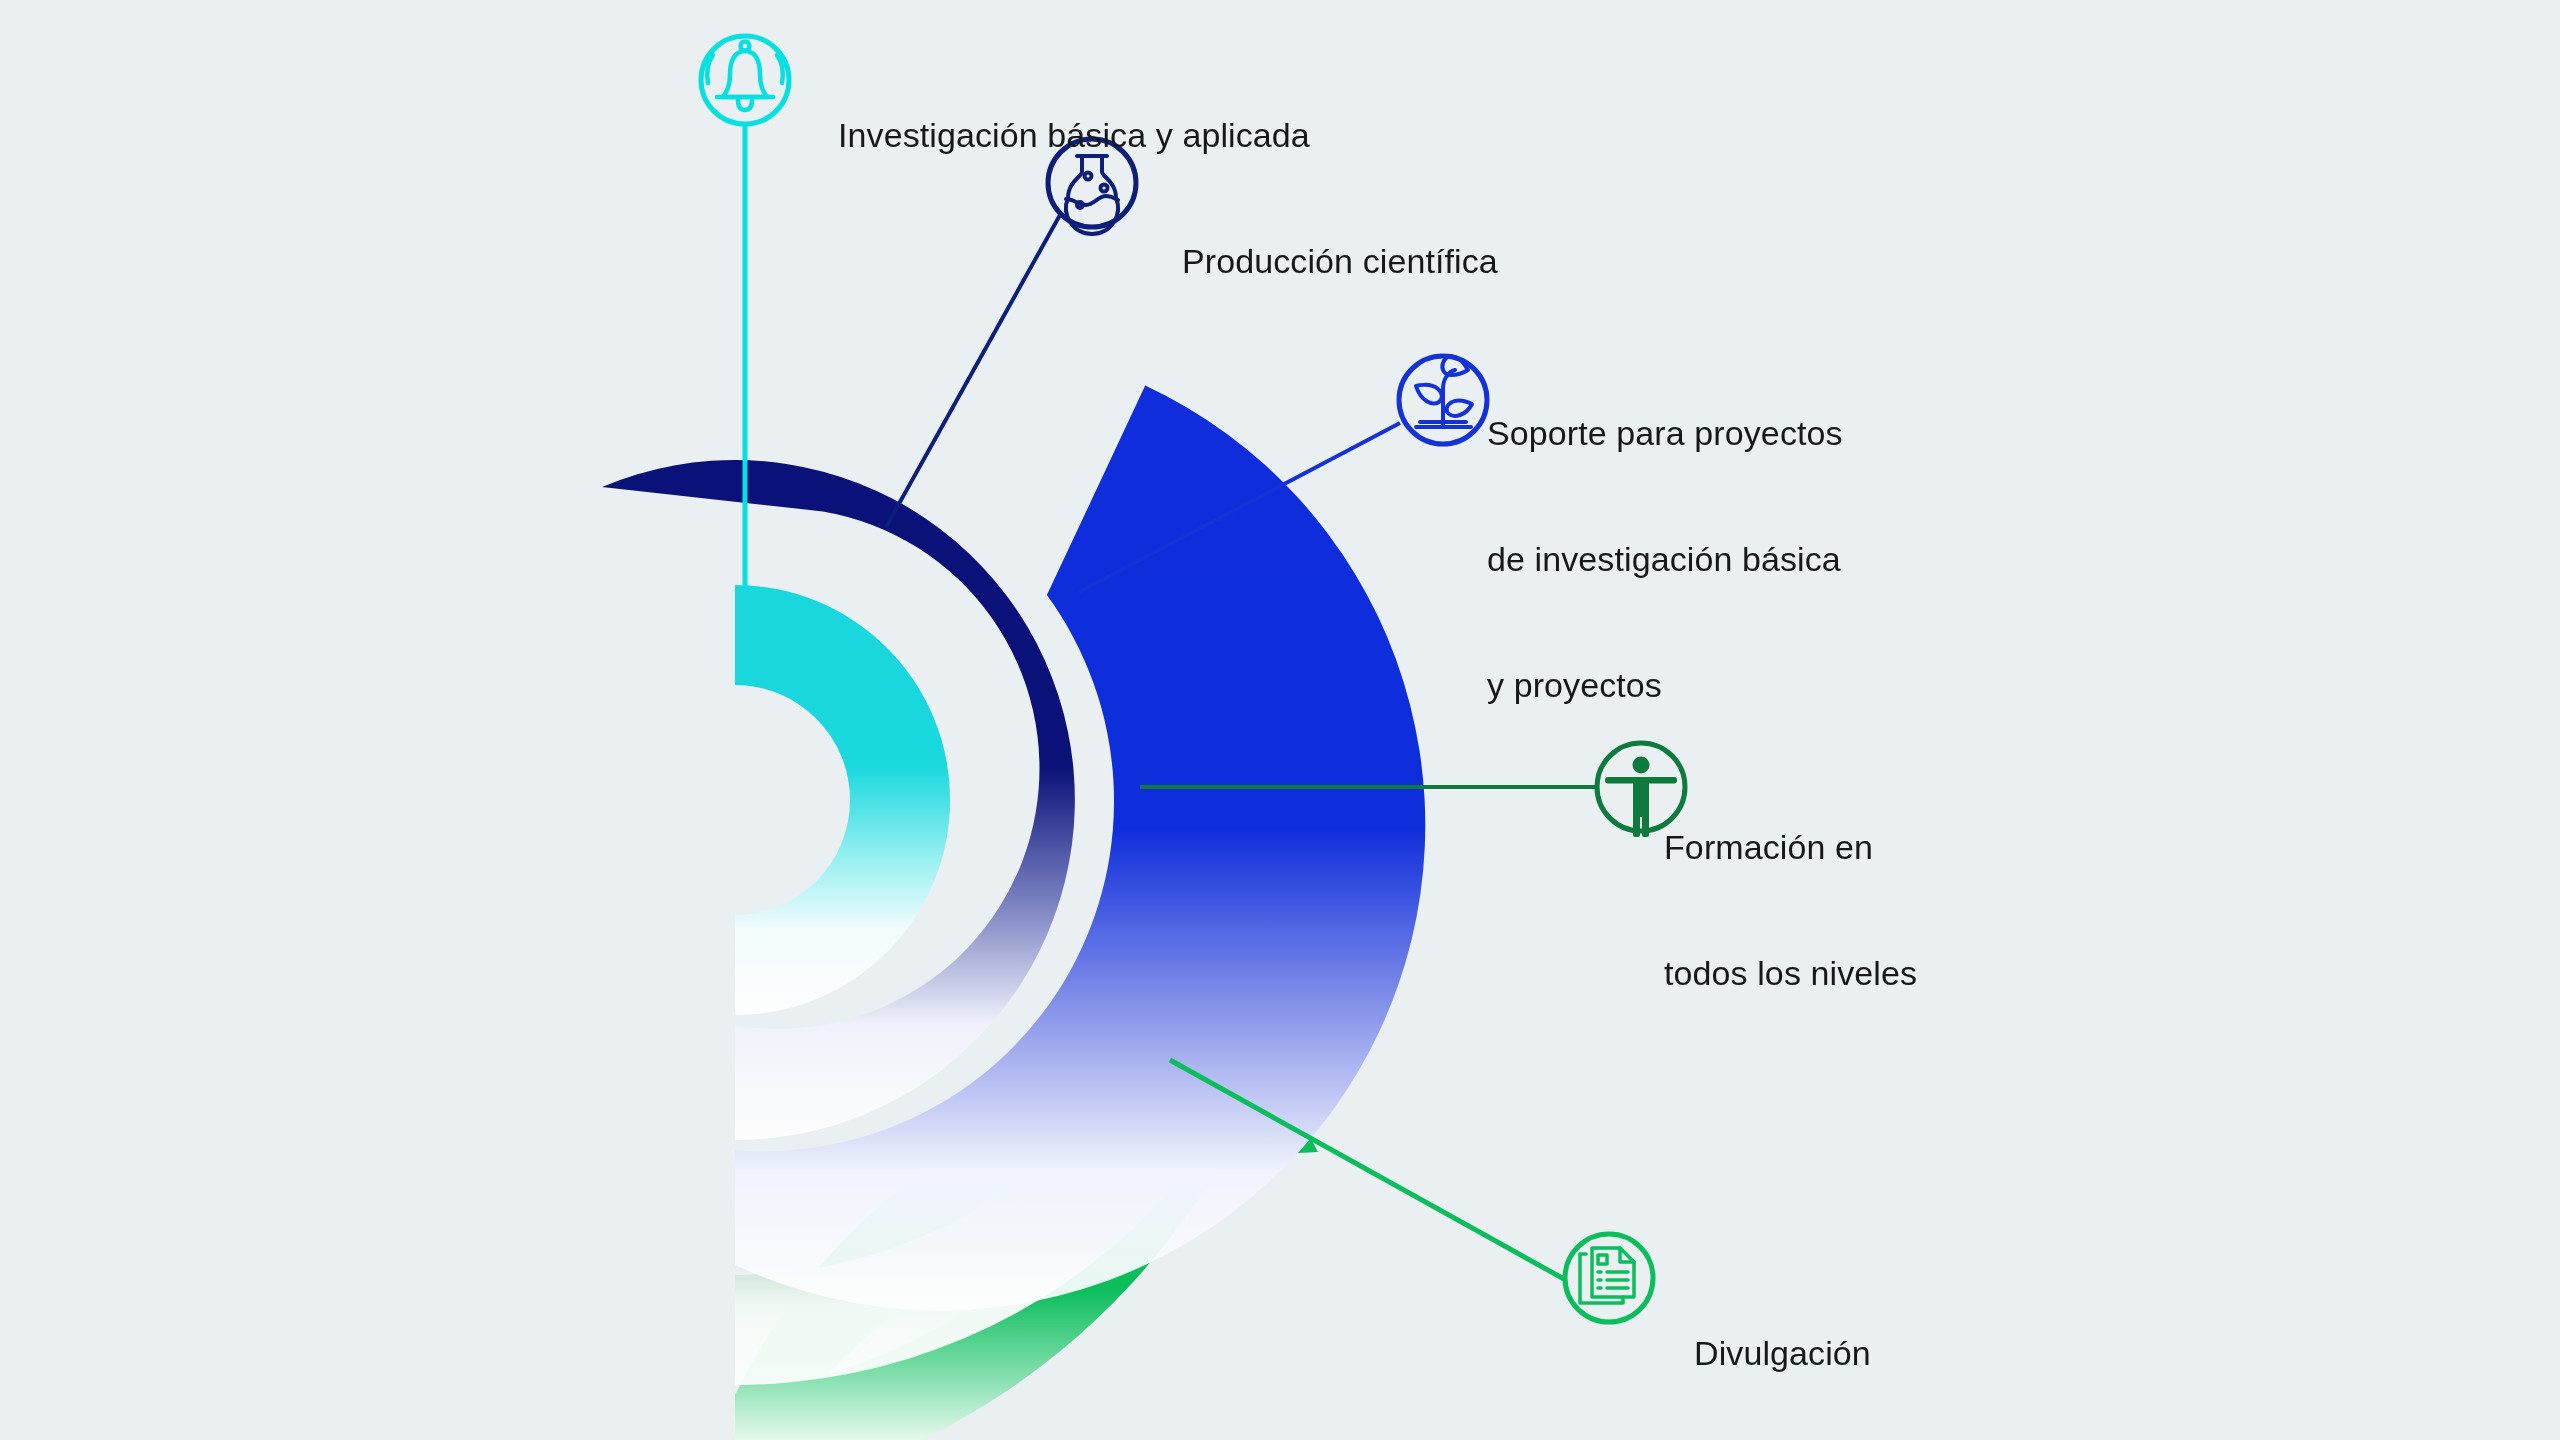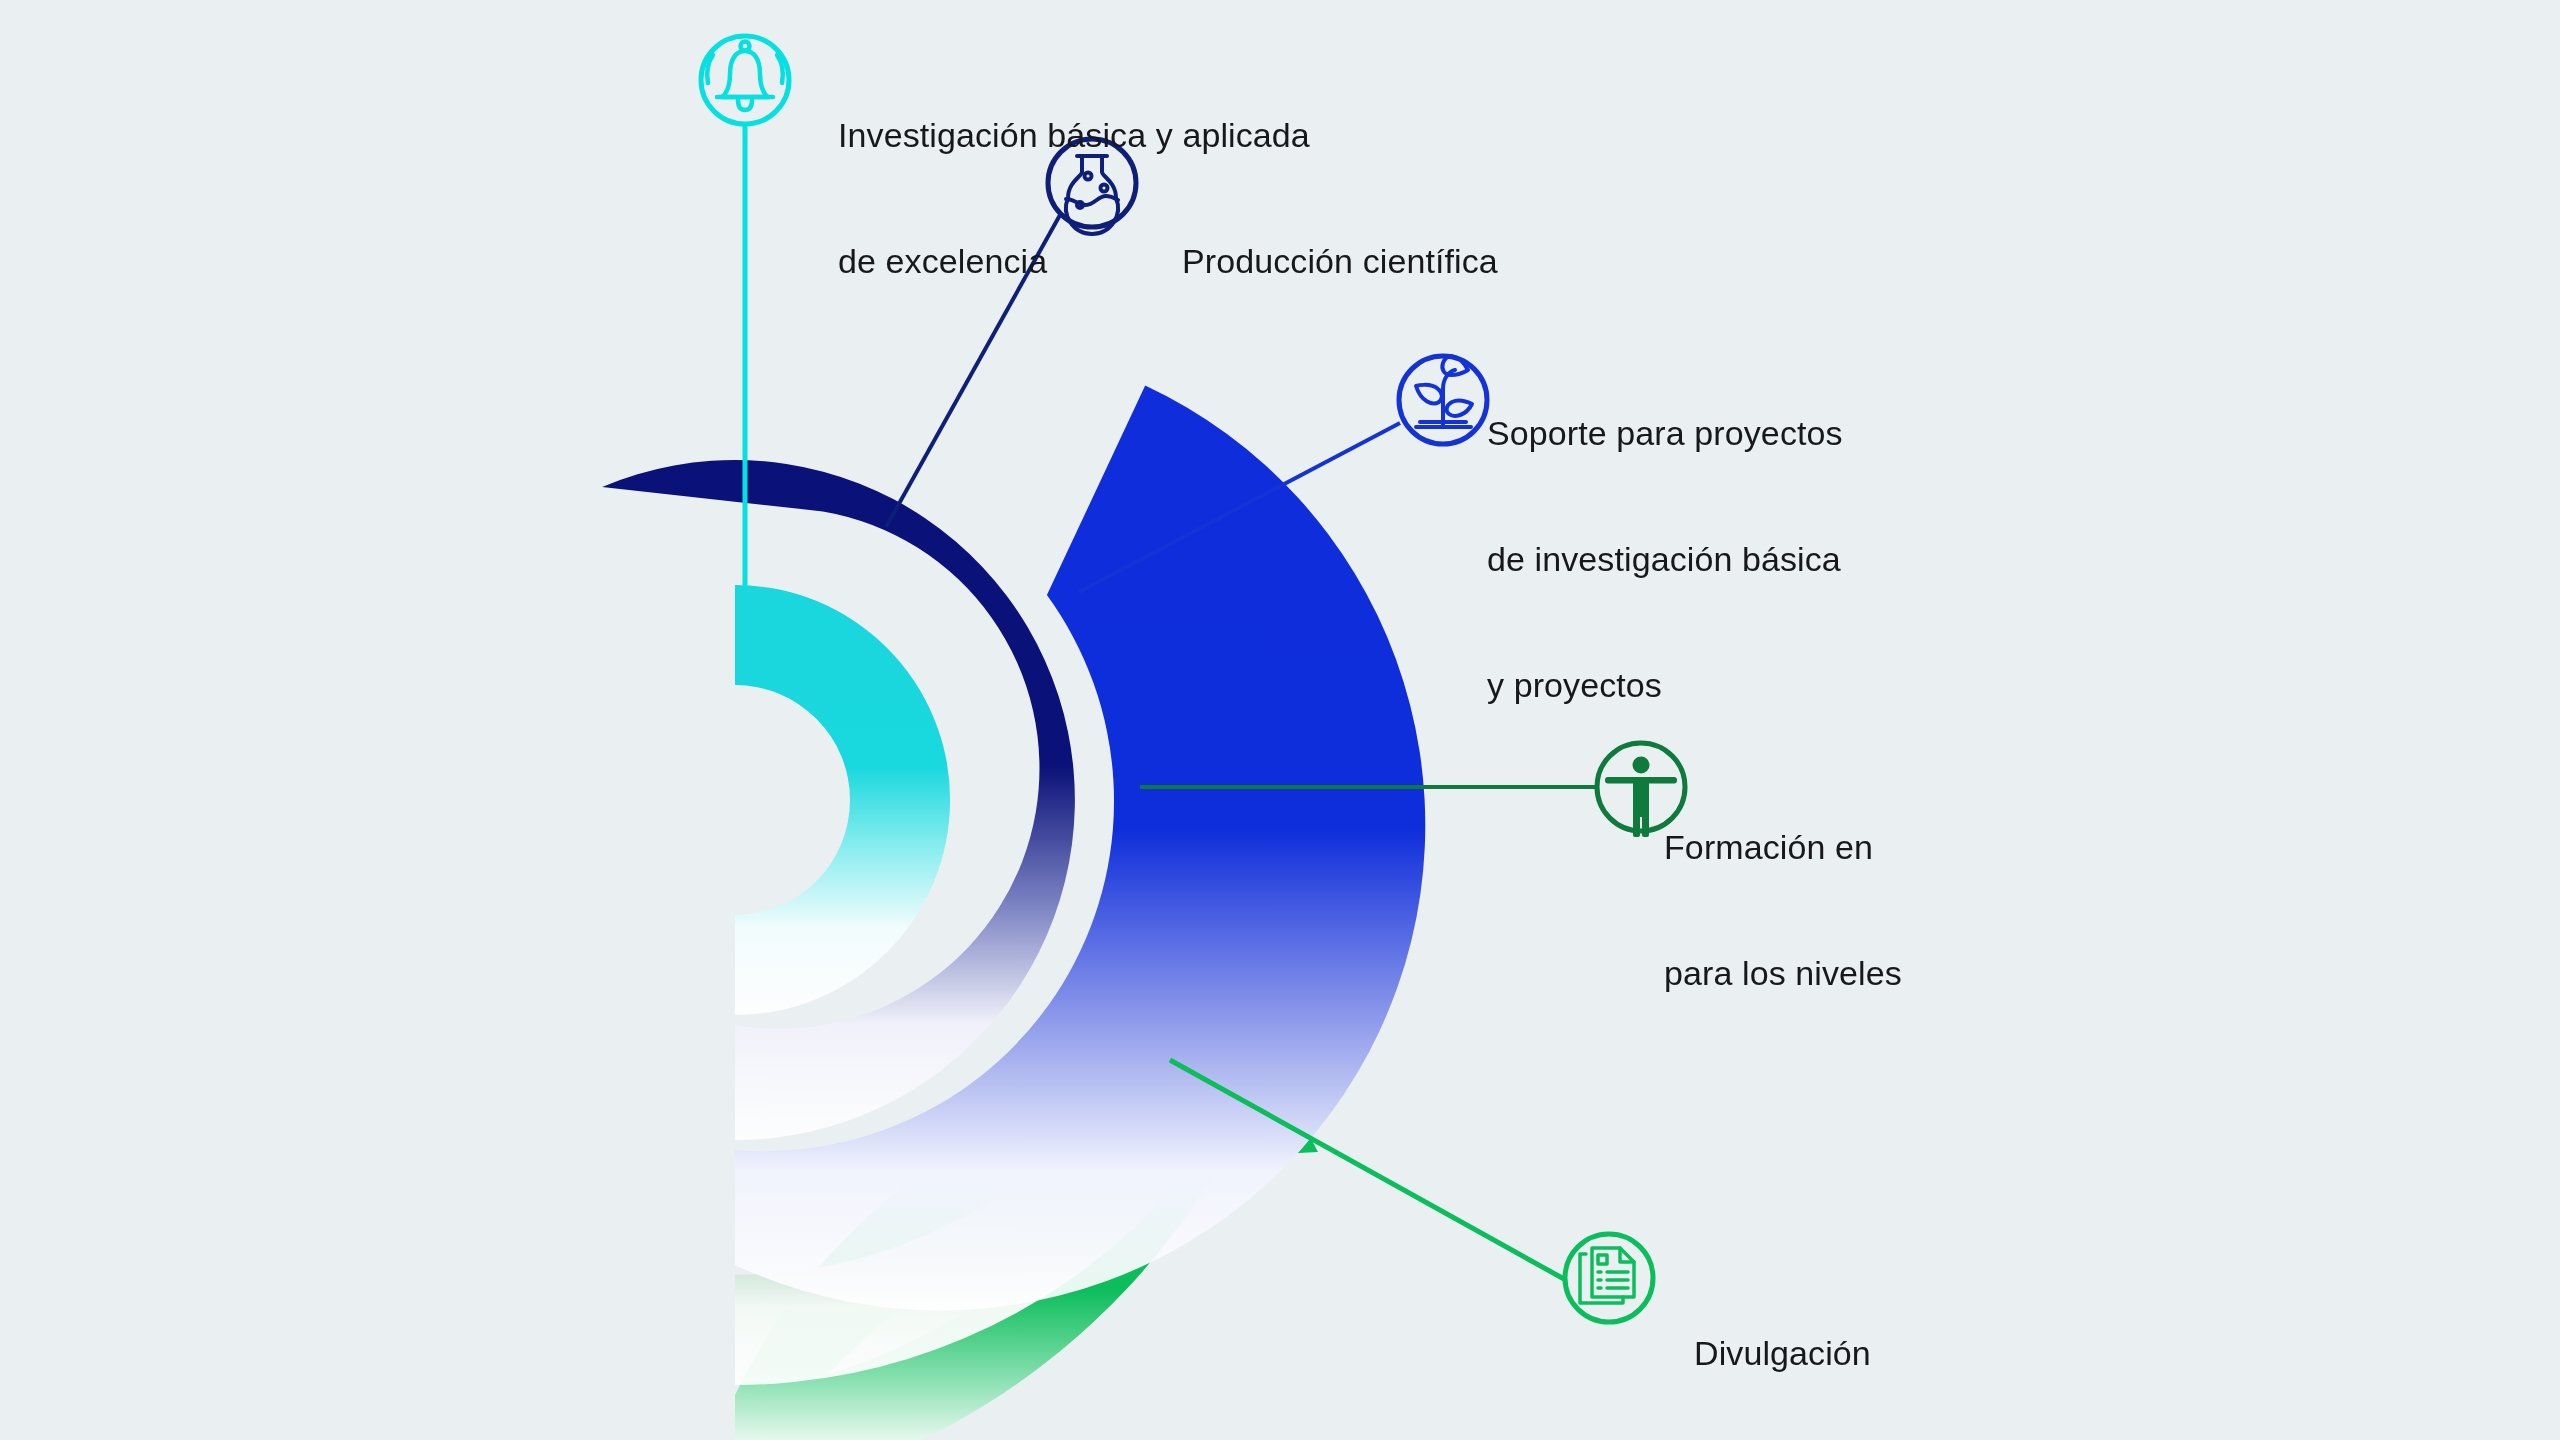--- a/index.html
+++ b/index.html
@@ -207,36 +207,35 @@
         <line x1="1598" y1="1280" x2="1601" y2="1280"></line>
         <line x1="1607" y1="1280" x2="1628" y2="1280"></line>
         <line x1="1598" y1="1288" x2="1601" y2="1288"></line>
         <line x1="1607" y1="1288" x2="1628" y2="1288"></line>
       </g>
     </g>
   </svg>
 
   <div class="label" style="left:838px; top:30px;">
     <div>Investigación básica y aplicada</div>
-    <div>de excelencia</div>
   </div>
 
   <div class="label" style="left:1158px; top:156px;margin-left:24px;">
     <div>Producción científica</div>
   </div>
 
   <div class="label" style="left:1487px; top:328px;">
     <div>Soporte para proyectos</div>
     <div>de investigación básica</div>
     <div>y proyectos</div>
   </div>
 
   <div class="label" style="left:1664px; top:742px;">
     <div>Formación en</div>
-    <div>para los niveles</div>
+    <div>todos los niveles</div>
   </div>
 
   <div class="label" style="left:1694px; top:1248px;">
     <div>Divulgación</div>
     
   </div>
 
 </div>
 
 </body></html>

